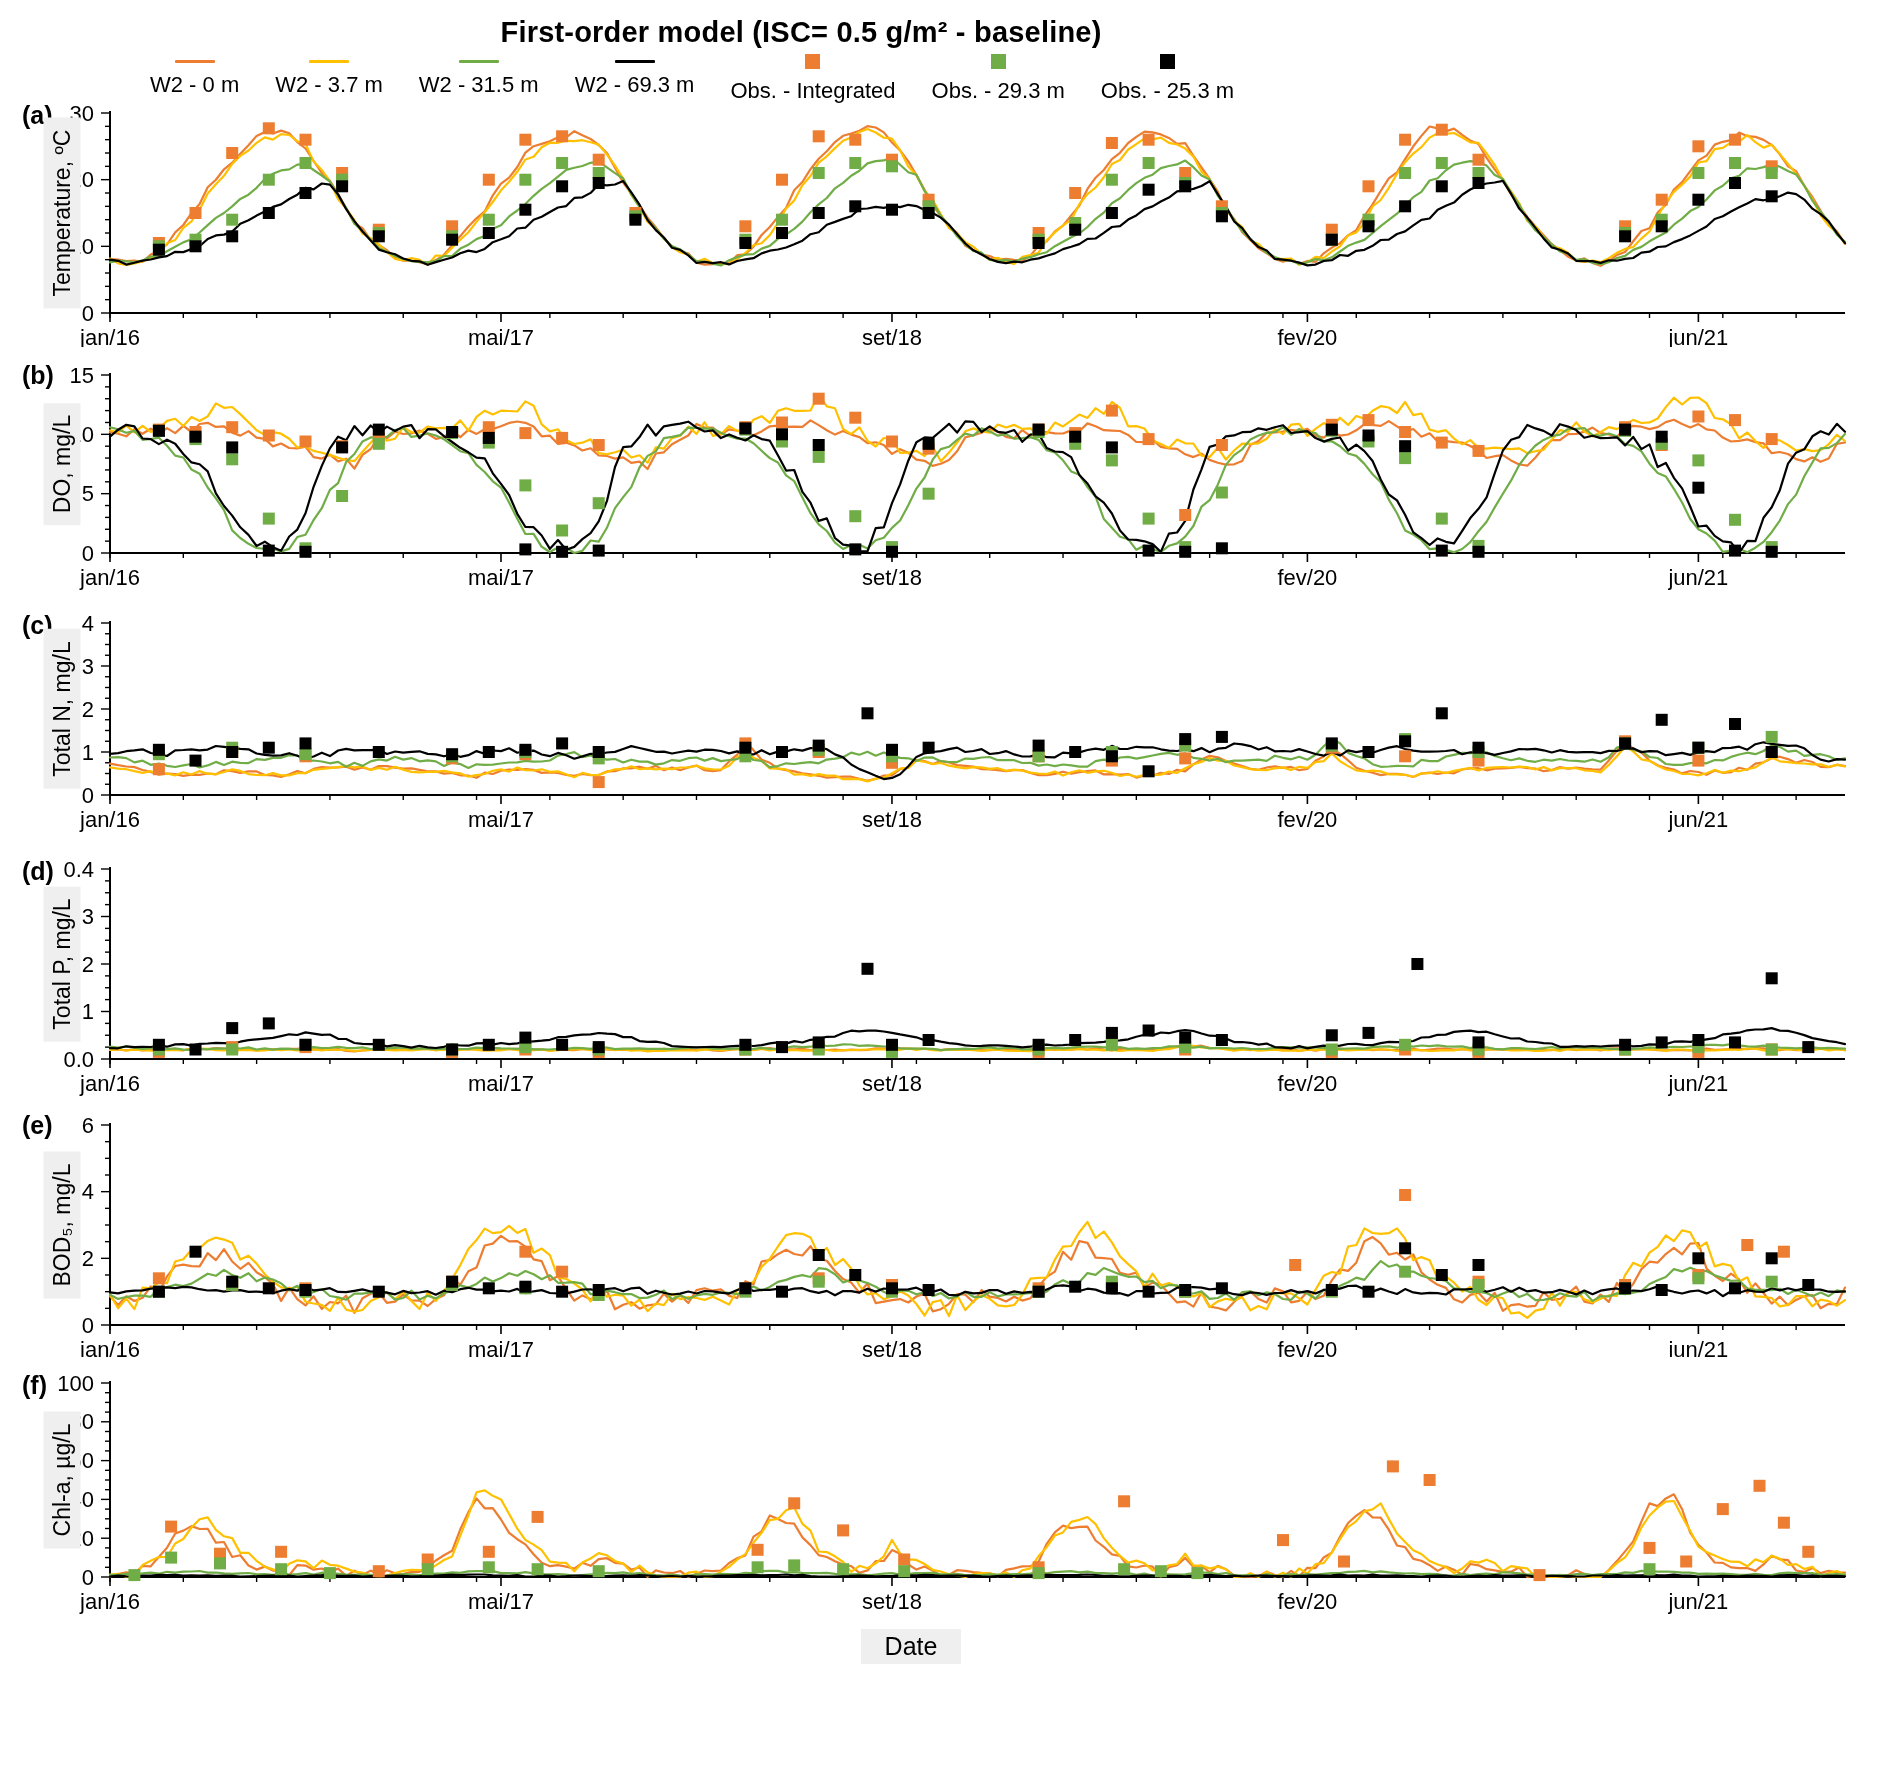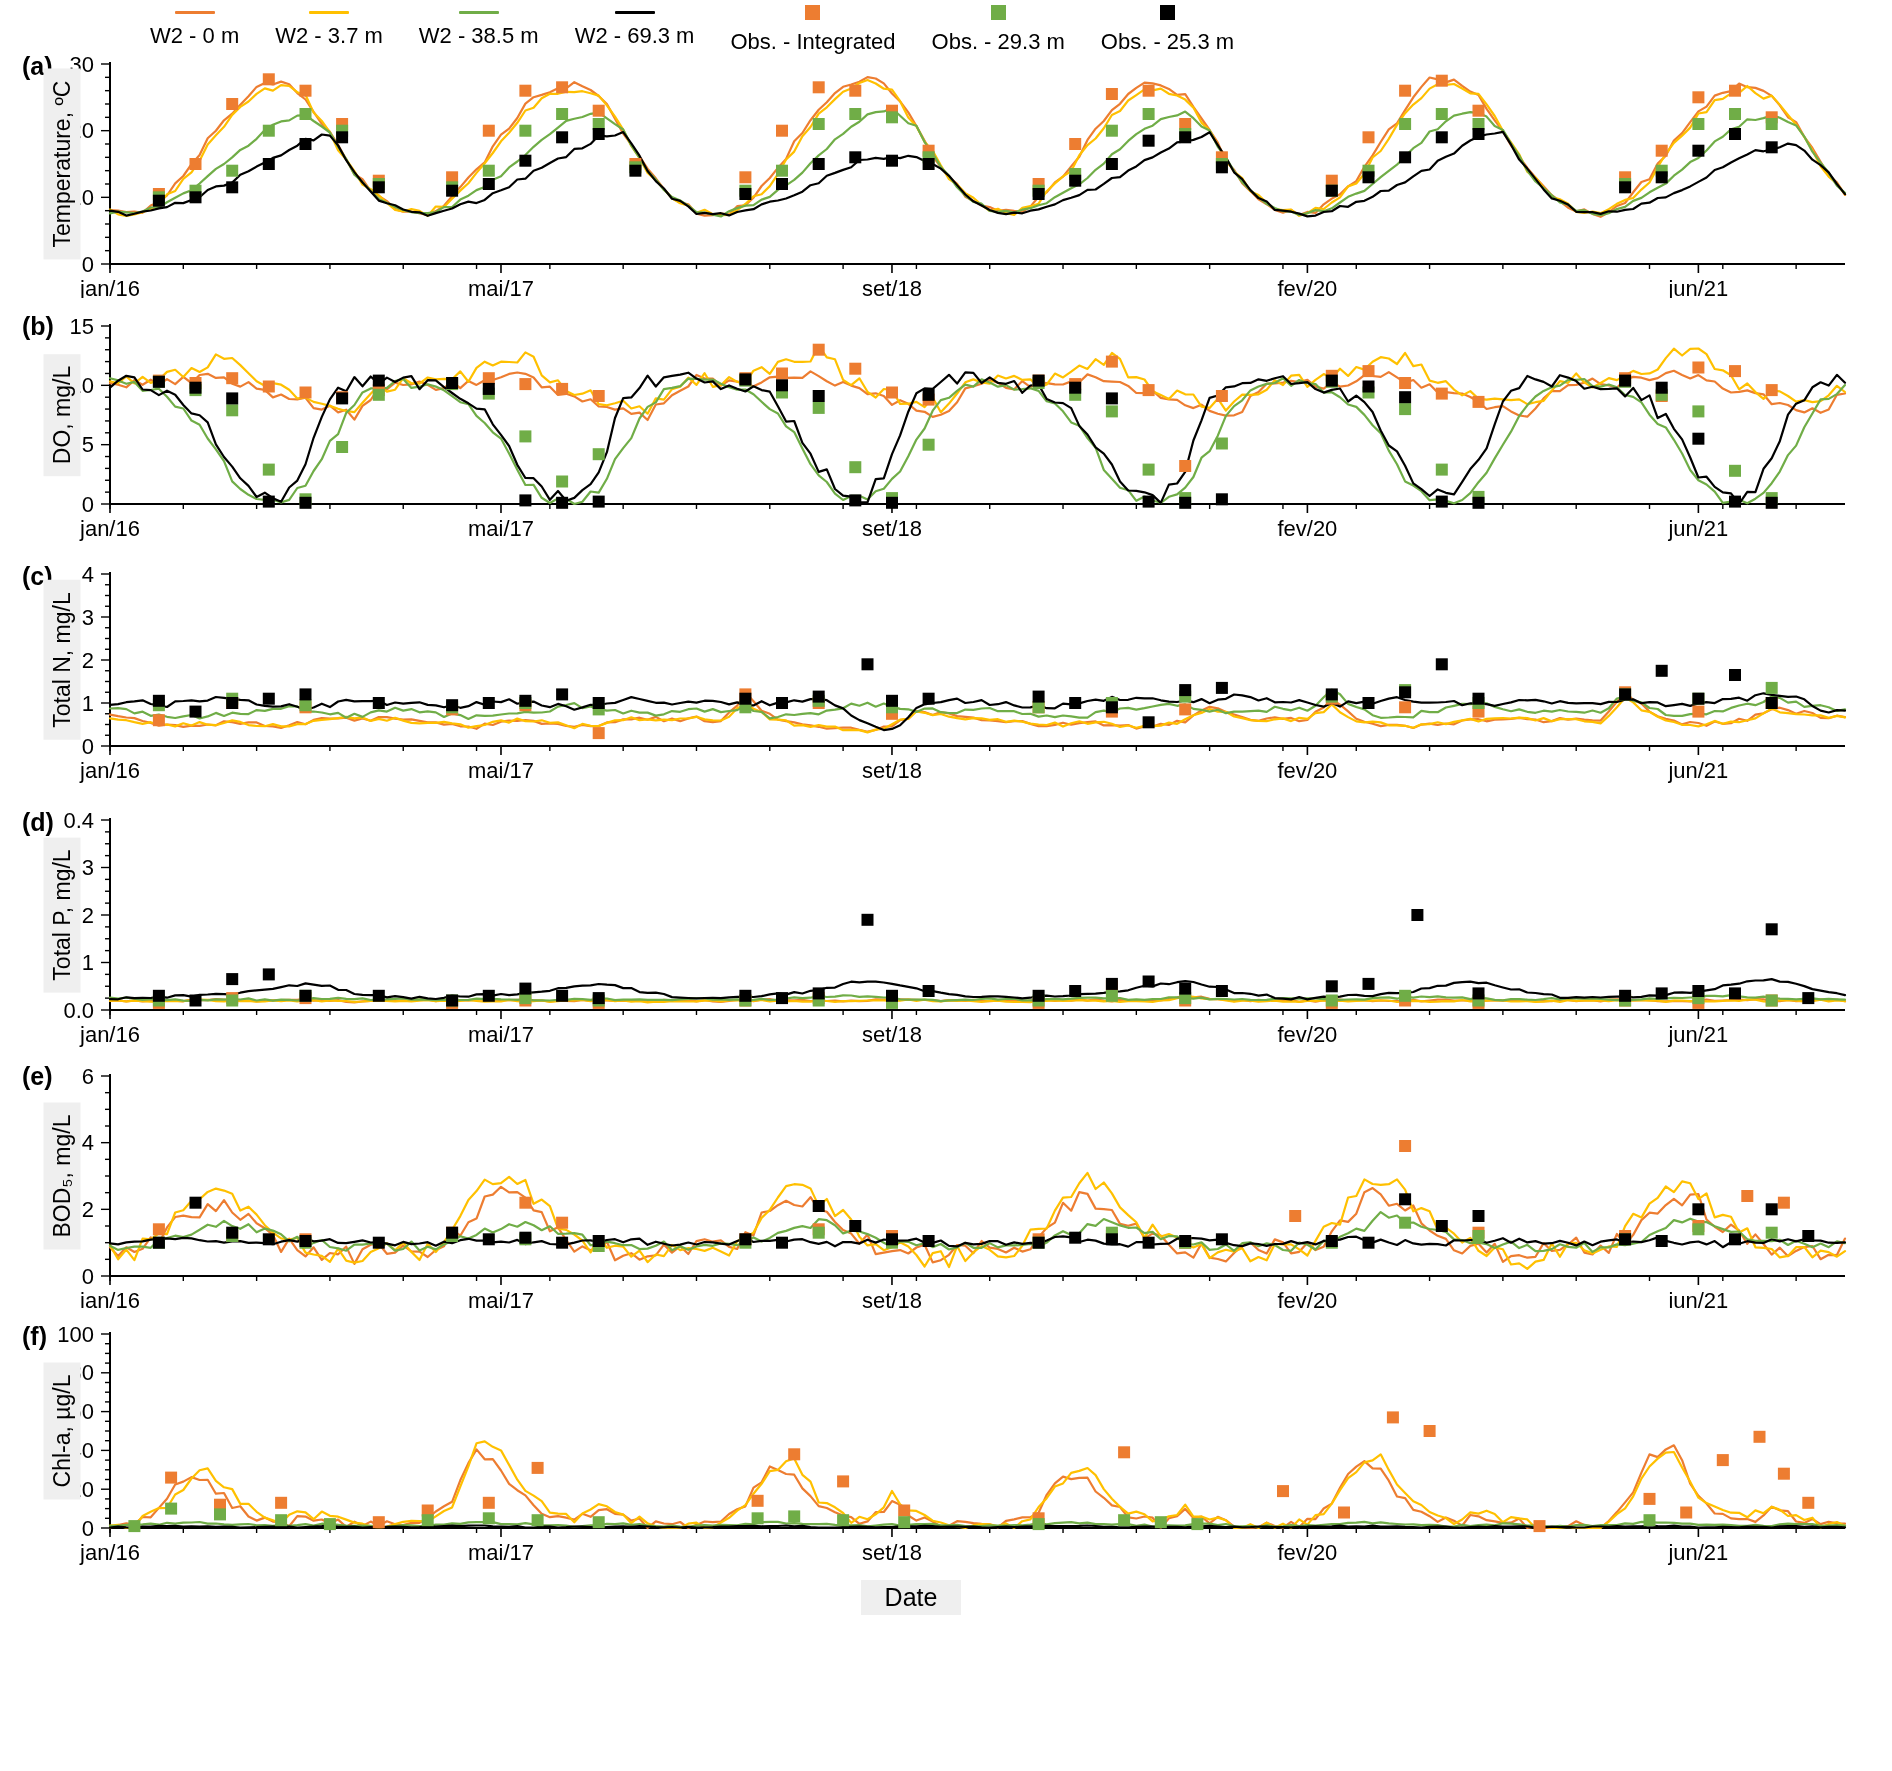--- a/index.html
+++ b/index.html
@@ -32,33 +32,34 @@
   .date-label{
     width:fit-content;margin:4px auto 0 auto;transform:translateX(-35px);
     background:#efefef;padding:3px 24px;font-size:25px;
   }
 </style>
 </head>
 <body>
 
 <div class="fig">
 
+  <div class="fig-title">First-order model (ISC= 0.5 g/m² - baseline)</div>
 
   <div class="legend">
     <div class="legend-item">
         <span class="sw sw-line" style="background: rgb(237, 125, 49);"></span>
         <span>W2 - 0 m</span>
       </div>
     <div class="legend-item">
         <span class="sw sw-line" style="background: rgb(255, 192, 0);"></span>
         <span>W2 - 3.7 m</span>
       </div>
     <div class="legend-item">
         <span class="sw sw-line" style="background: rgb(112, 173, 71);"></span>
-        <span>W2 - 38.5 m</span>
+        <span>W2 - 31.5 m</span>
       </div>
     <div class="legend-item">
         <span class="sw sw-line" style="background: rgb(0, 0, 0);"></span>
         <span>W2 - 69.3 m</span>
       </div>
     <div class="legend-item">
         <span class="sw sw-square" style="background: rgb(237, 125, 49);"></span>
         <span>Obs. - Integrated</span>
       </div>
     <div class="legend-item">

